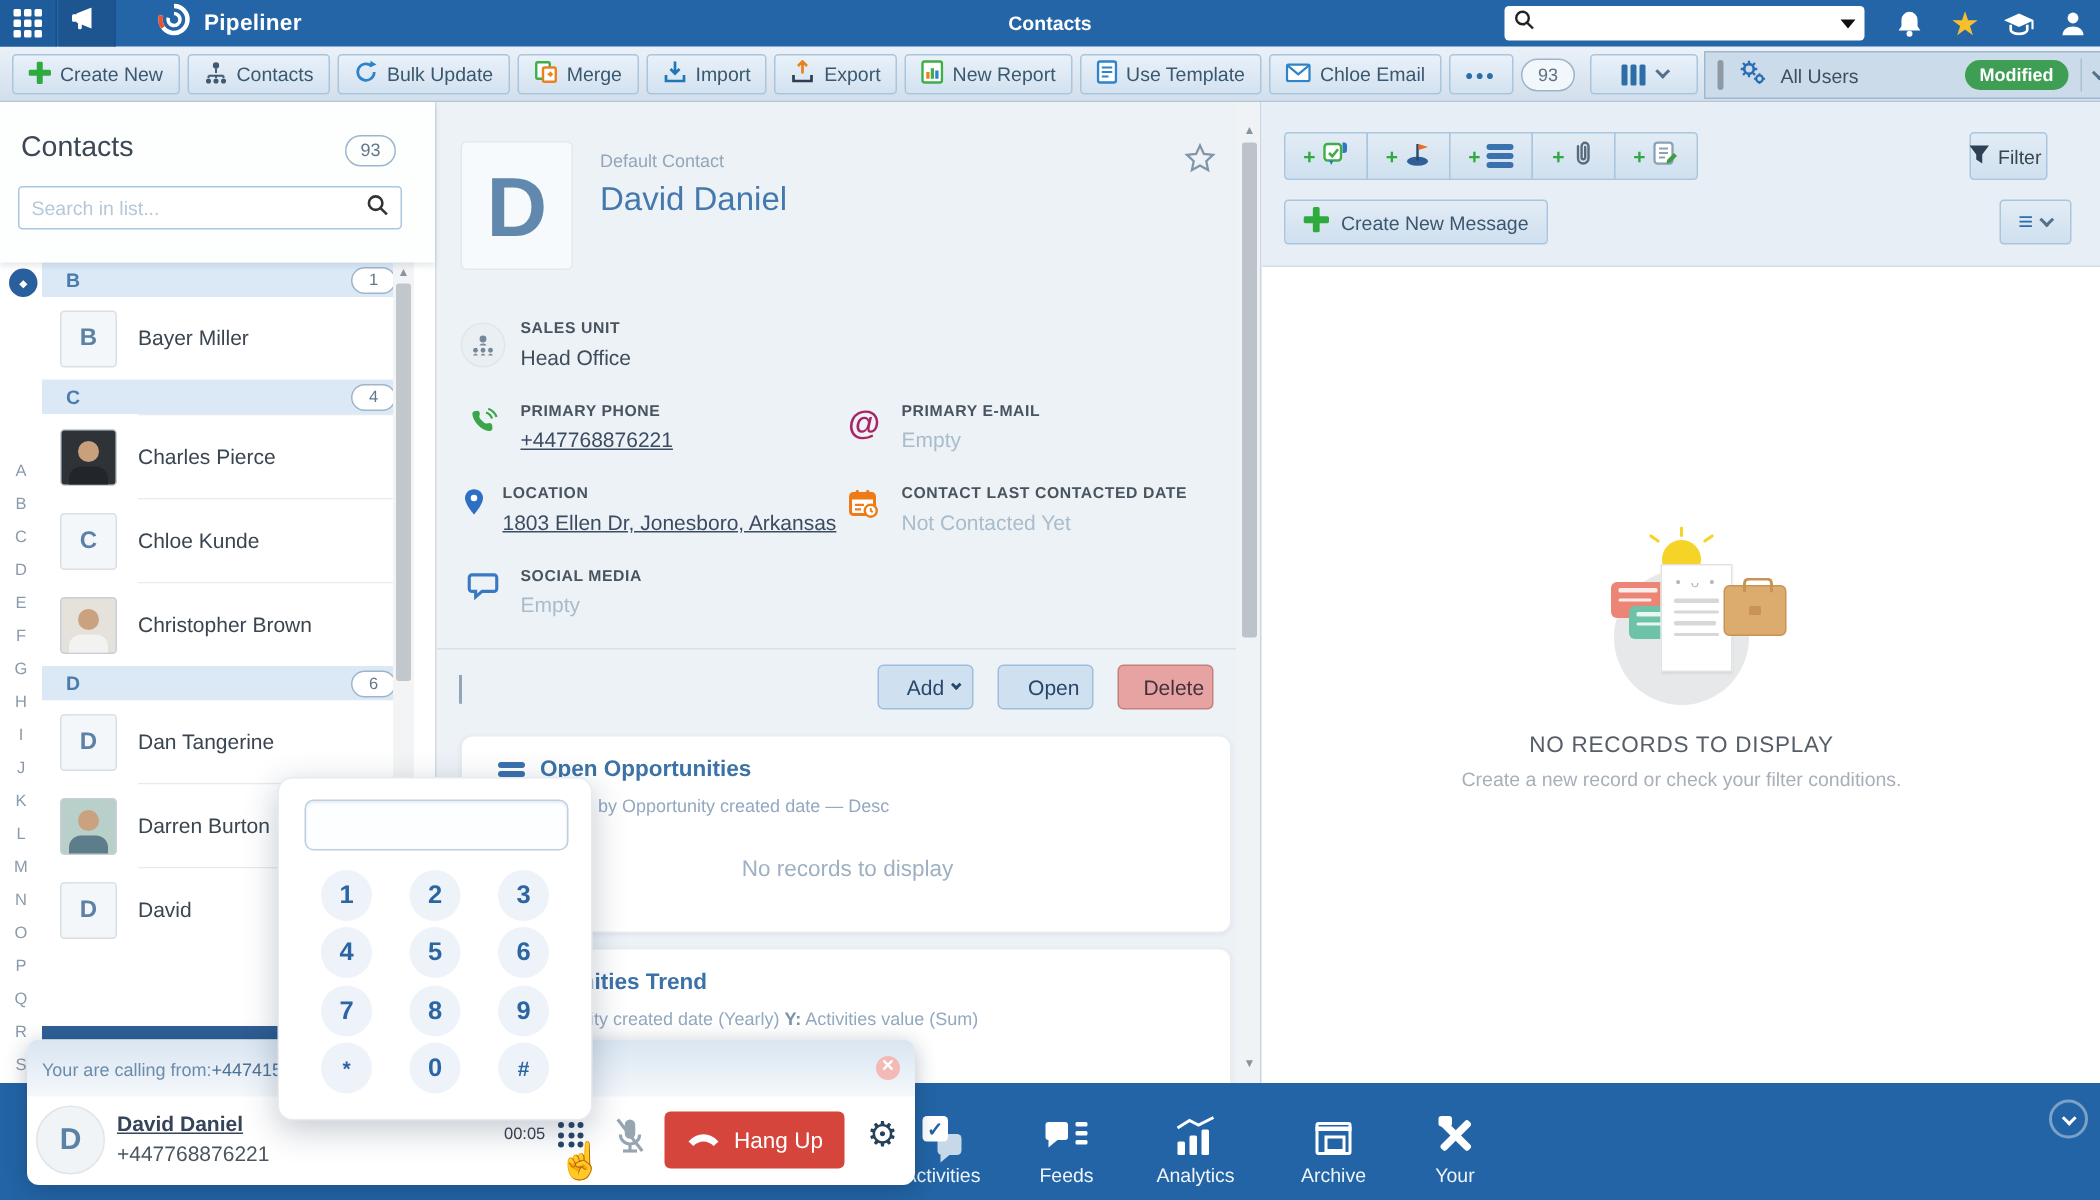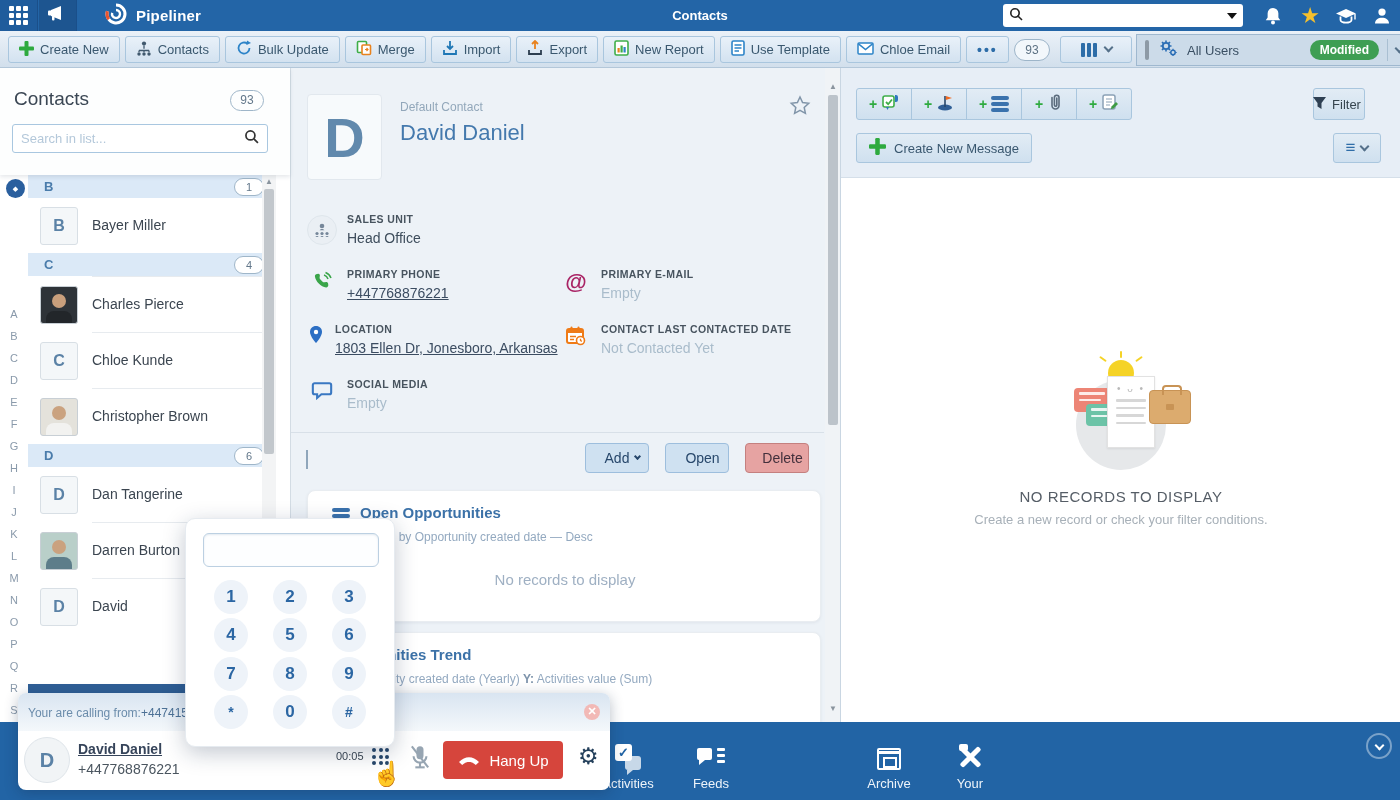--- a/index.html
+++ b/index.html
@@ -670,20 +670,33 @@
     <div class="bn-ic">
         <span class="i-feeds">
           <span class="fb"></span>
           <span class="fl" style="top:2px;"></span>
           <span class="fl" style="top:8px;"></span>
           <span class="fl" style="top:14px;"></span>
         </span>
       </div>
     <div class="bn-label">Feeds</div>
   </div>
+  <div class="bn-item" style="left:755px;">
+    <div class="bn-ic">
+        <span class="i-analytics">
+      <i style="left:2px;height:9px;background:#fff;"></i>
+          <i style="left:10px;height:13px;background:#fff;"></i>
+          <i style="left:18px;height:17px;background:#fff;"></i>
+      <svg style="position:absolute;left:0;top:0;" width="28" height="10" viewBox="0 0 28 10">
+            <polyline points="2,8 10,3 16,6 26,1" stroke="#fff" stroke-width="2" fill="none"></polyline>
+          </svg>
+    </span>
+      </div>
+    <div class="bn-label">Analytics</div>
+  </div>
   <div class="bn-item" style="left:847px;">
     <div class="bn-ic">
         <span class="i-archive"></span>
       </div>
     <div class="bn-label">Archive</div>
   </div>
   <div class="bn-item" style="left:928px;">
     <div class="bn-ic">
         <span class="i-tools">
           <i></i>

